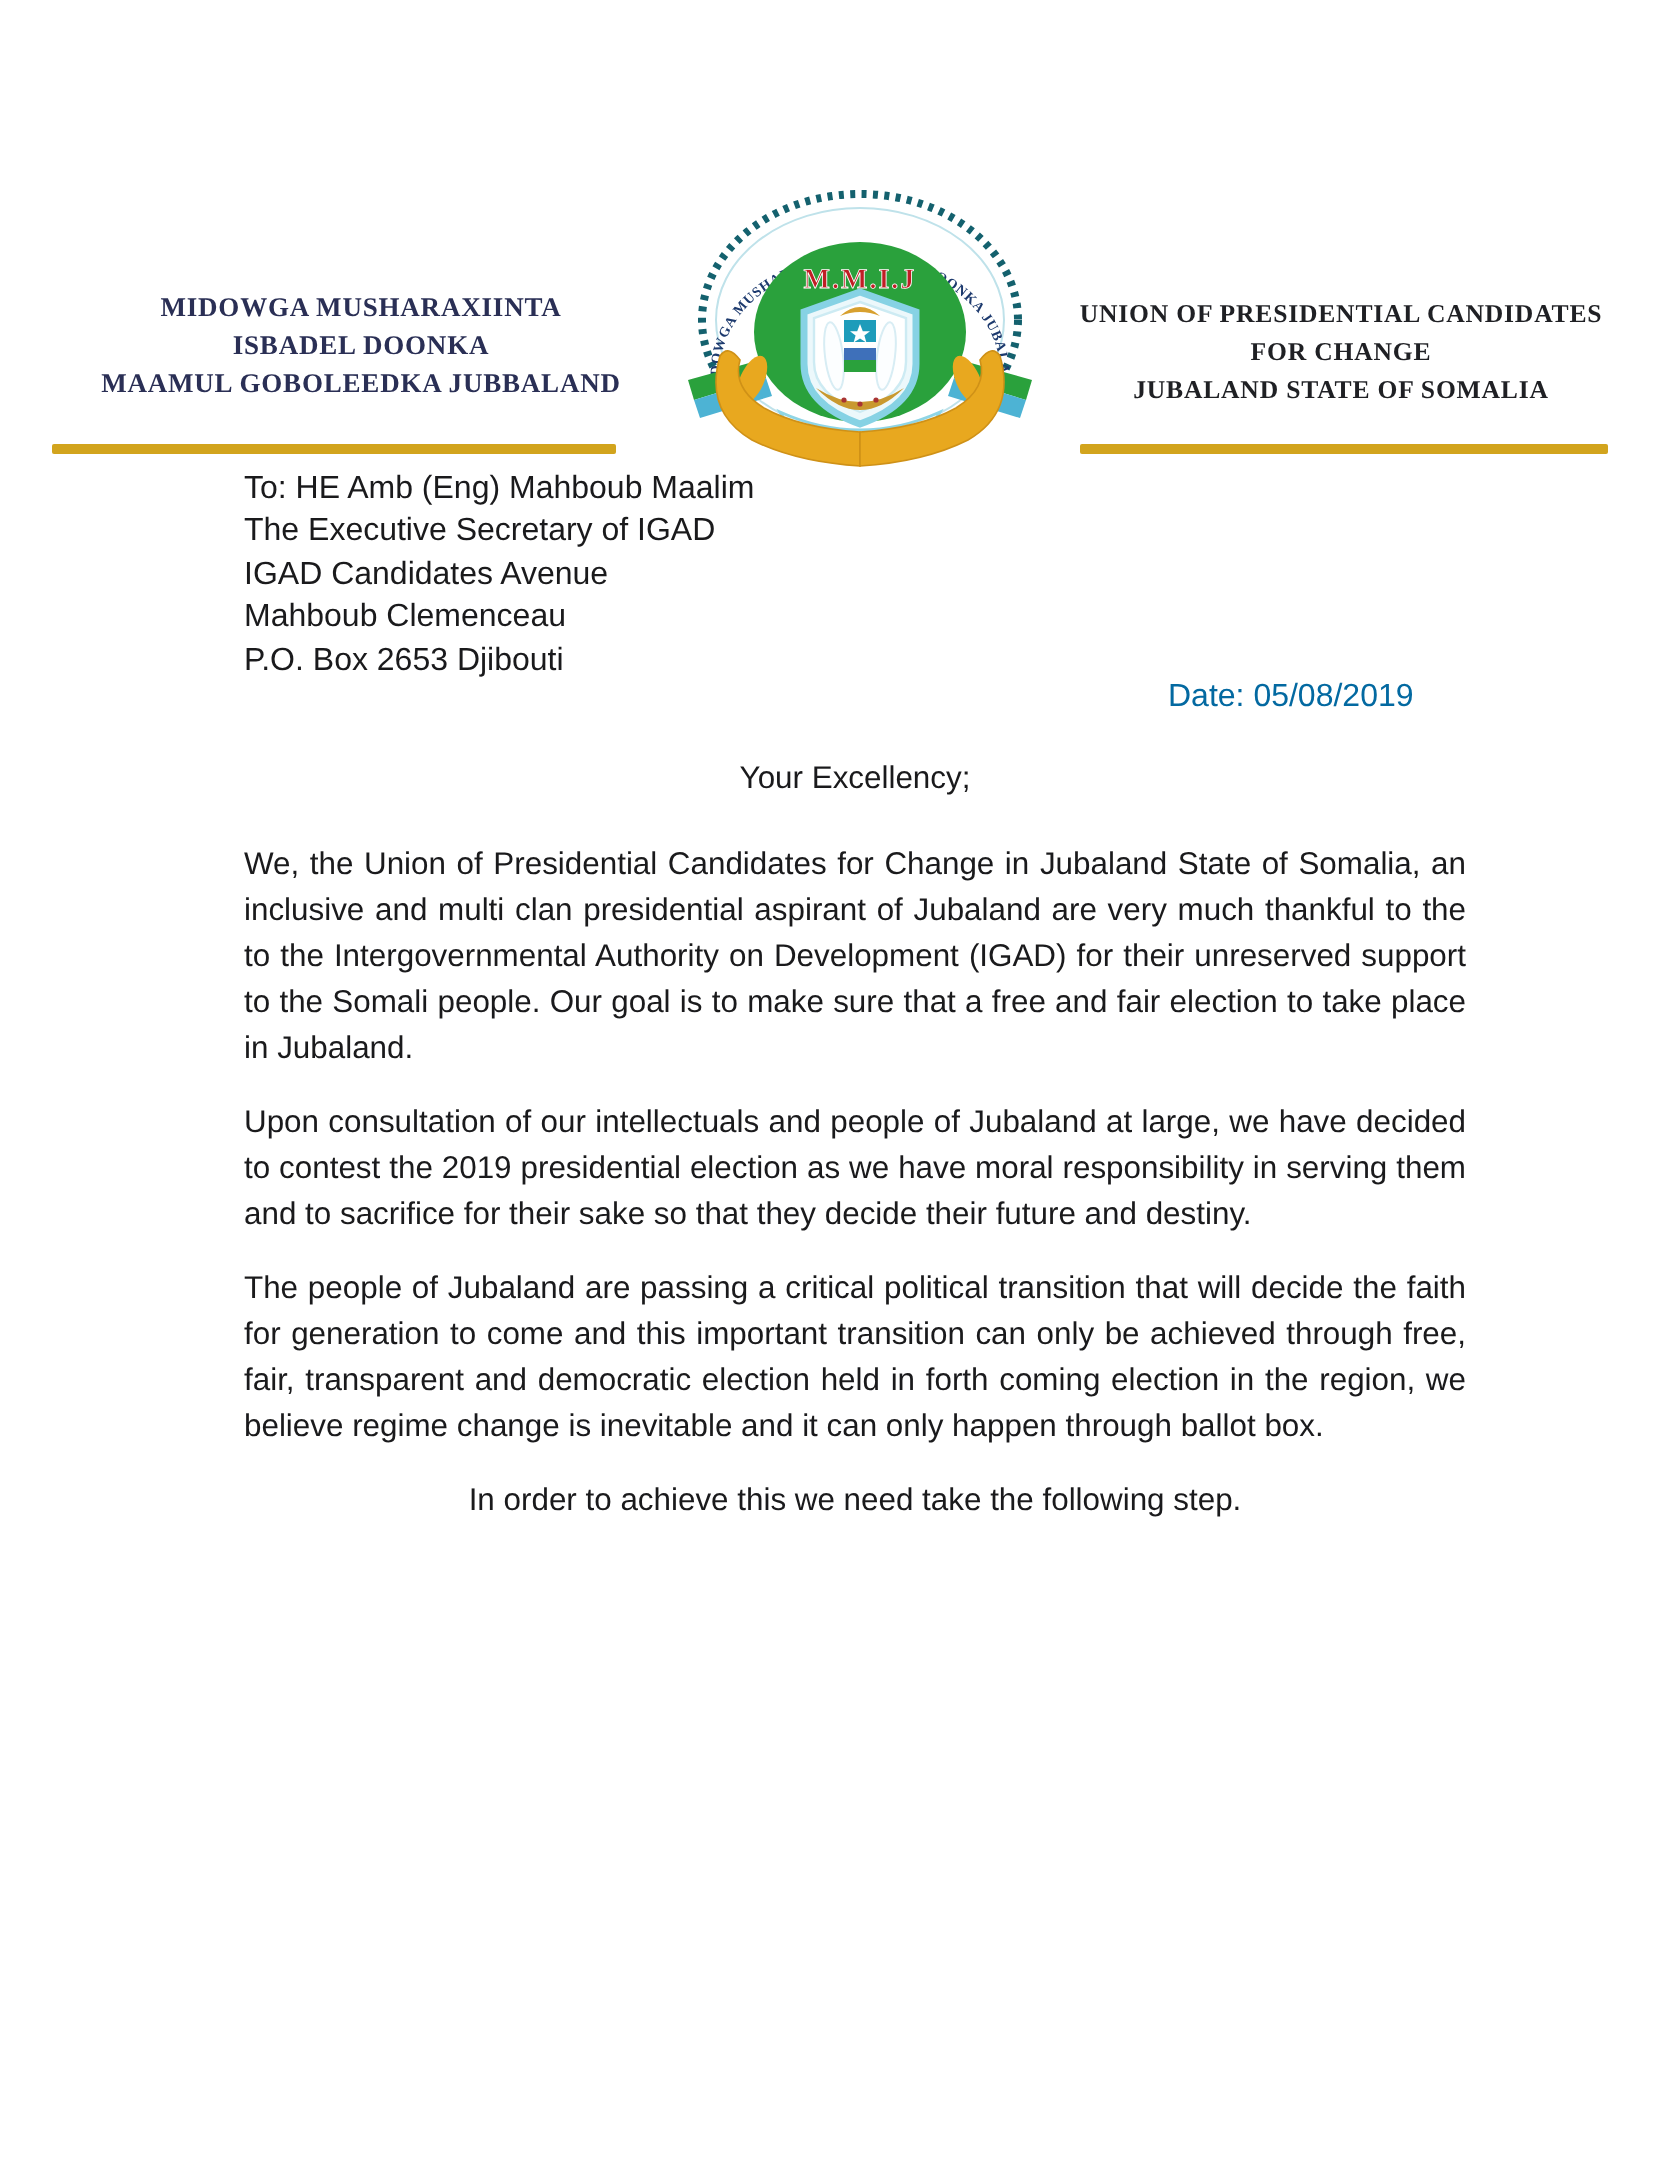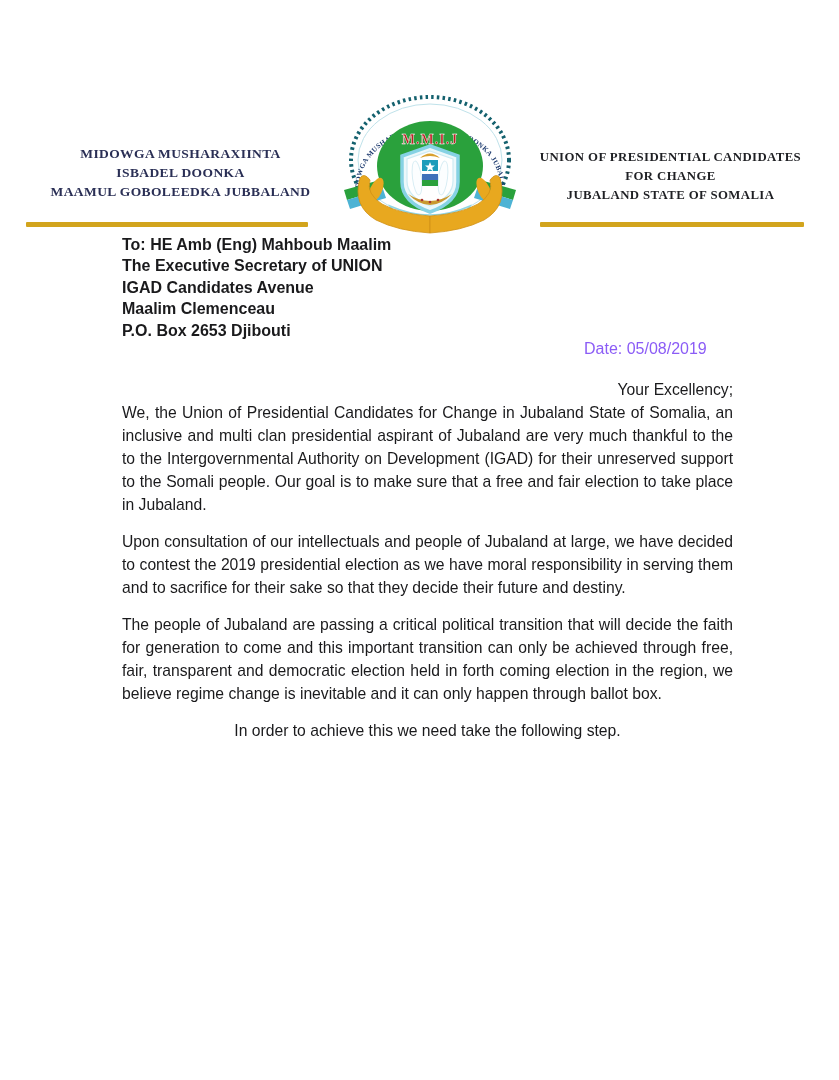--- a/index.html
+++ b/index.html
@@ -39,39 +39,38 @@
   .rule-left  { left: 26px;  width: 282px; }
   .rule-right { left: 540px; width: 264px; }
   
   .logo { position: absolute; left: 330px; top: 94px; width: 200px; height: 145px; }
   
   .recipient {
     position: absolute;
     left: 122px; top: 234px;
     font-size: 16px; line-height: 21.4px;
     color: #1a1a1c;
-    font-weight: bold;
   }
   
   .date {
     position: absolute;
     left: 584px; top: 340px;
     font-size: 16px;
-    color: #8b5cf6;
+    color: #0369a1;
   }
   
   .body {
     position: absolute;
     left: 122px; top: 378px; width: 611px;
     font-size: 15.7px; line-height: 23px;
     color: #1a1a1c;
     text-align: justify;
   }
   .body p { margin: 0 0 14px 0; }
-  .body p.salutation { margin-bottom: 0; text-align: right; }
+  .body p.salutation { margin-bottom: 20px; text-align: center; }
   .body p.single-line { text-align: center; }
 </style>
 </head>
 <body>
 
 <div class="page">
 
   <div class="org org-right">
     <div>UNION OF PRESIDENTIAL CANDIDATES</div>
     <div>FOR CHANGE</div>
@@ -137,23 +136,23 @@
         <ellipse cx="46" cy="96" rx="6" ry="13" fill="#e8a81f" transform="rotate(24 46 96)"></ellipse>
         <ellipse cx="154" cy="96" rx="6" ry="13" fill="#e8a81f" transform="rotate(-24 154 96)"></ellipse>
         <path d="M30 84 Q22 112 46 126 Q68 137 100 139 L100 122 Q70 120 52 110 Q36 100 40 86 Q34 78 30 84 Z" fill="#e8a81f" stroke="#cf9117" stroke-width="0.8"></path>
         <path d="M170 84 Q178 112 154 126 Q132 137 100 139 L100 122 Q130 120 148 110 Q164 100 160 86 Q166 78 170 84 Z" fill="#e8a81f" stroke="#cf9117" stroke-width="0.8"></path>
       </g>
     </svg>
   </div>
 
   <div class="recipient">
     <div>To: HE Amb (Eng) Mahboub Maalim</div>
-    <div>The Executive Secretary of UNION</div>
+    <div>The Executive Secretary of IGAD</div>
     <div>IGAD Candidates Avenue</div>
-    <div>Maalim Clemenceau</div>
+    <div>Mahboub Clemenceau</div>
     <div>P.O. Box 2653 Djibouti</div>
   </div>
 
   <div class="date">Date: 05/08/2019</div>
 
   <div class="body">
     <p class="salutation">Your Excellency;</p>
     <p>We, the Union of Presidential Candidates for Change in Jubaland State of Somalia, an inclusive and multi clan presidential aspirant of Jubaland are very much thankful to the to the Intergovernmental Authority on Development (IGAD) for their unreserved support to the Somali people. Our goal is to make sure that a free and fair election to take place in Jubaland.</p>
     <p>Upon consultation of our intellectuals and people of Jubaland at large, we have decided to contest the 2019 presidential election as we have moral responsibility in serving them and to sacrifice for their sake so that they decide their future and destiny.</p>
     <p>The people of Jubaland are passing a critical political transition that will decide the faith for generation to come and this important transition can only be achieved through free, fair, transparent and democratic election held in forth coming election in the region, we believe regime change is inevitable and it can only happen through ballot box.</p>

